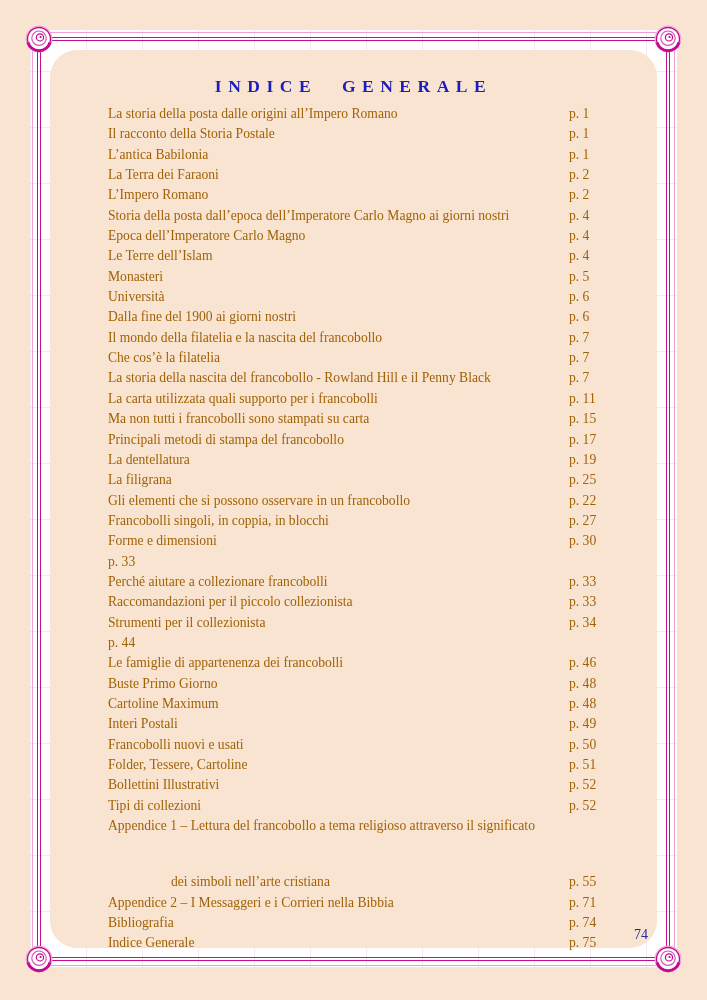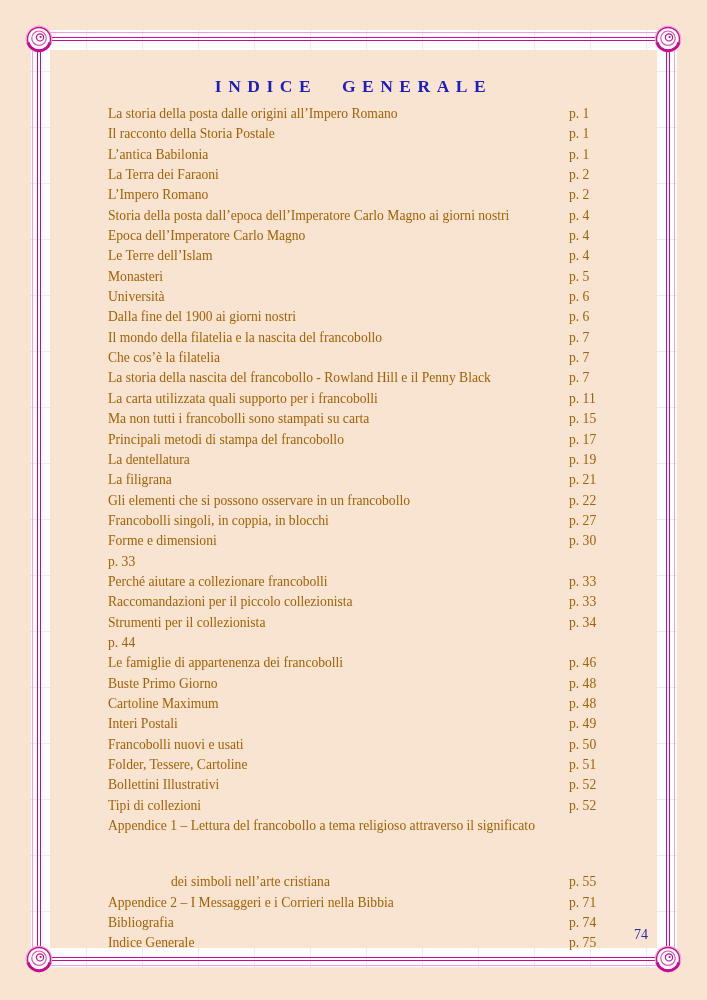--- a/index.html
+++ b/index.html
@@ -28,20 +28,21 @@
     pointer-events: none;
   }
   .line-double {
     position: absolute; inset: 7px;
     border: 4px double #c30b94;
     pointer-events: none;
   }
   .inner {
     position: absolute; inset: 20px;
     background: #f9e4d1;
+    border-radius: 27px;
   }
   .corner {
     position: absolute;
     width: 30px; height: 30px;
     transform: translate(-50%, -50%);
     pointer-events: none;
   }
   .corner.tl { left: 9px;  top: 9px; }
   .corner.tr { left: calc(100% - 9px); top: 9px; }
   .corner.bl { left: 9px;  top: calc(100% - 9px); }
@@ -219,21 +220,21 @@
           <div class="row">
             <div class="label">
               <div>La dentellatura</div>
             </div>
             <div class="pg">p. 19</div>
           </div>
           <div class="row">
             <div class="label">
               <div>La filigrana</div>
             </div>
-            <div class="pg">p. 21</div>
+            <div class="pg">p. 25</div>
           </div>
           <div class="row">
             <div class="label">
               <div>Gli elementi che si possono osservare in un francobollo</div>
             </div>
             <div class="pg">p. 22</div>
           </div>
           <div class="row">
             <div class="label">
               <div>Francobolli singoli, in coppia, in blocchi</div>

